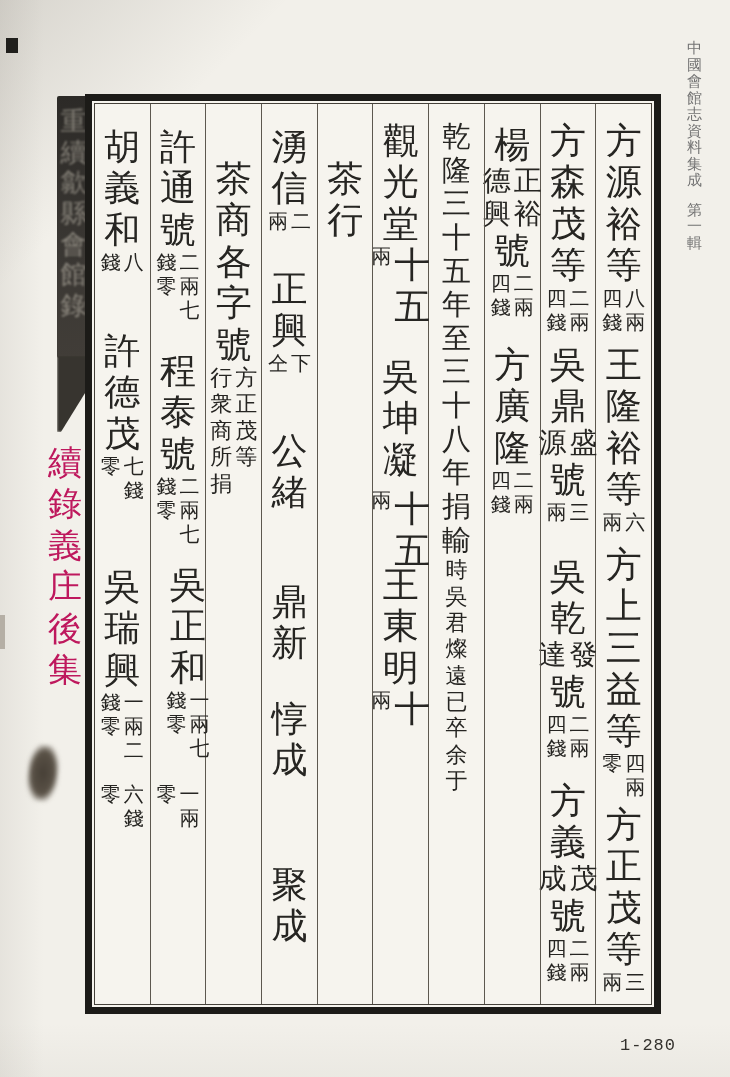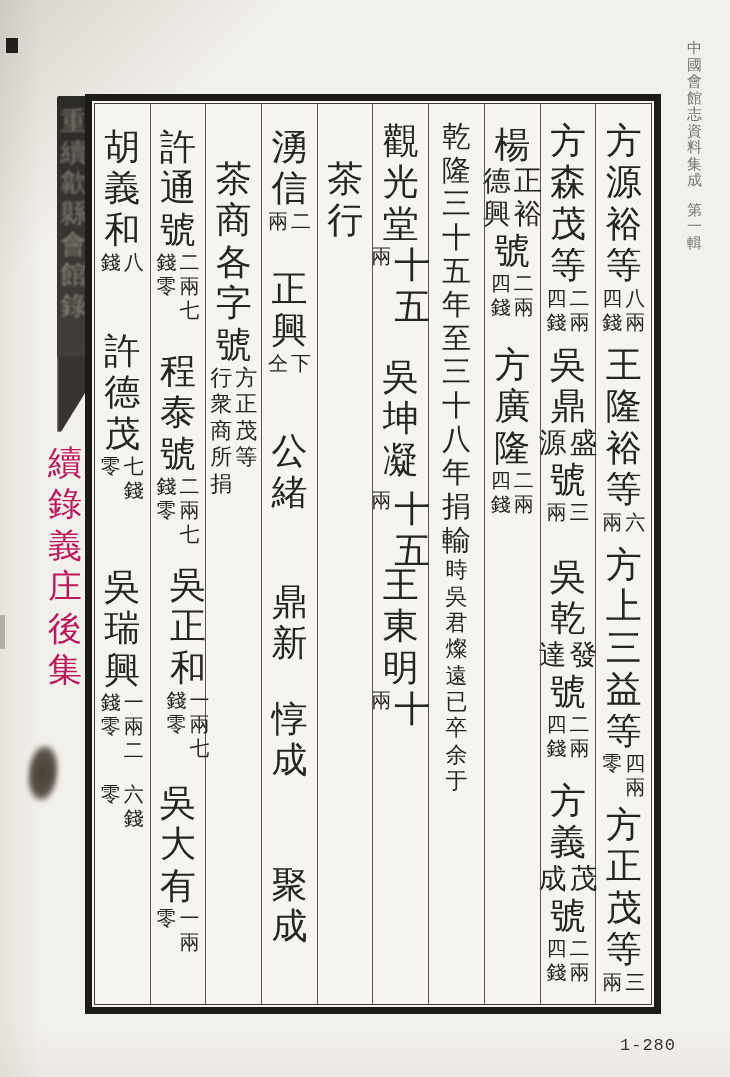--- a/index.html
+++ b/index.html
@@ -285,21 +285,20 @@
             </div>
           </div>
           <div class="entry" style="top: 460px; margin-left: 20px;">
             <div class="vt vt-lg">吳正和</div>
             <div class="pair">
               <div class="vt vt-sm">一兩七</div>
               <div class="vt vt-sm">錢零</div>
             </div>
           </div>
           <div class="entry" style="top: 678px;">
-            <div class="vt vt-lg">吳大有</div>
             <div class="pair">
               <div class="vt vt-sm">一兩</div>
               <div class="vt vt-sm">零</div>
             </div>
           </div>
         </div>
         <div class="col">
           <div class="entry" style="top: 22px;">
             <div class="vt vt-lg">胡義和</div>
             <div class="pair">

